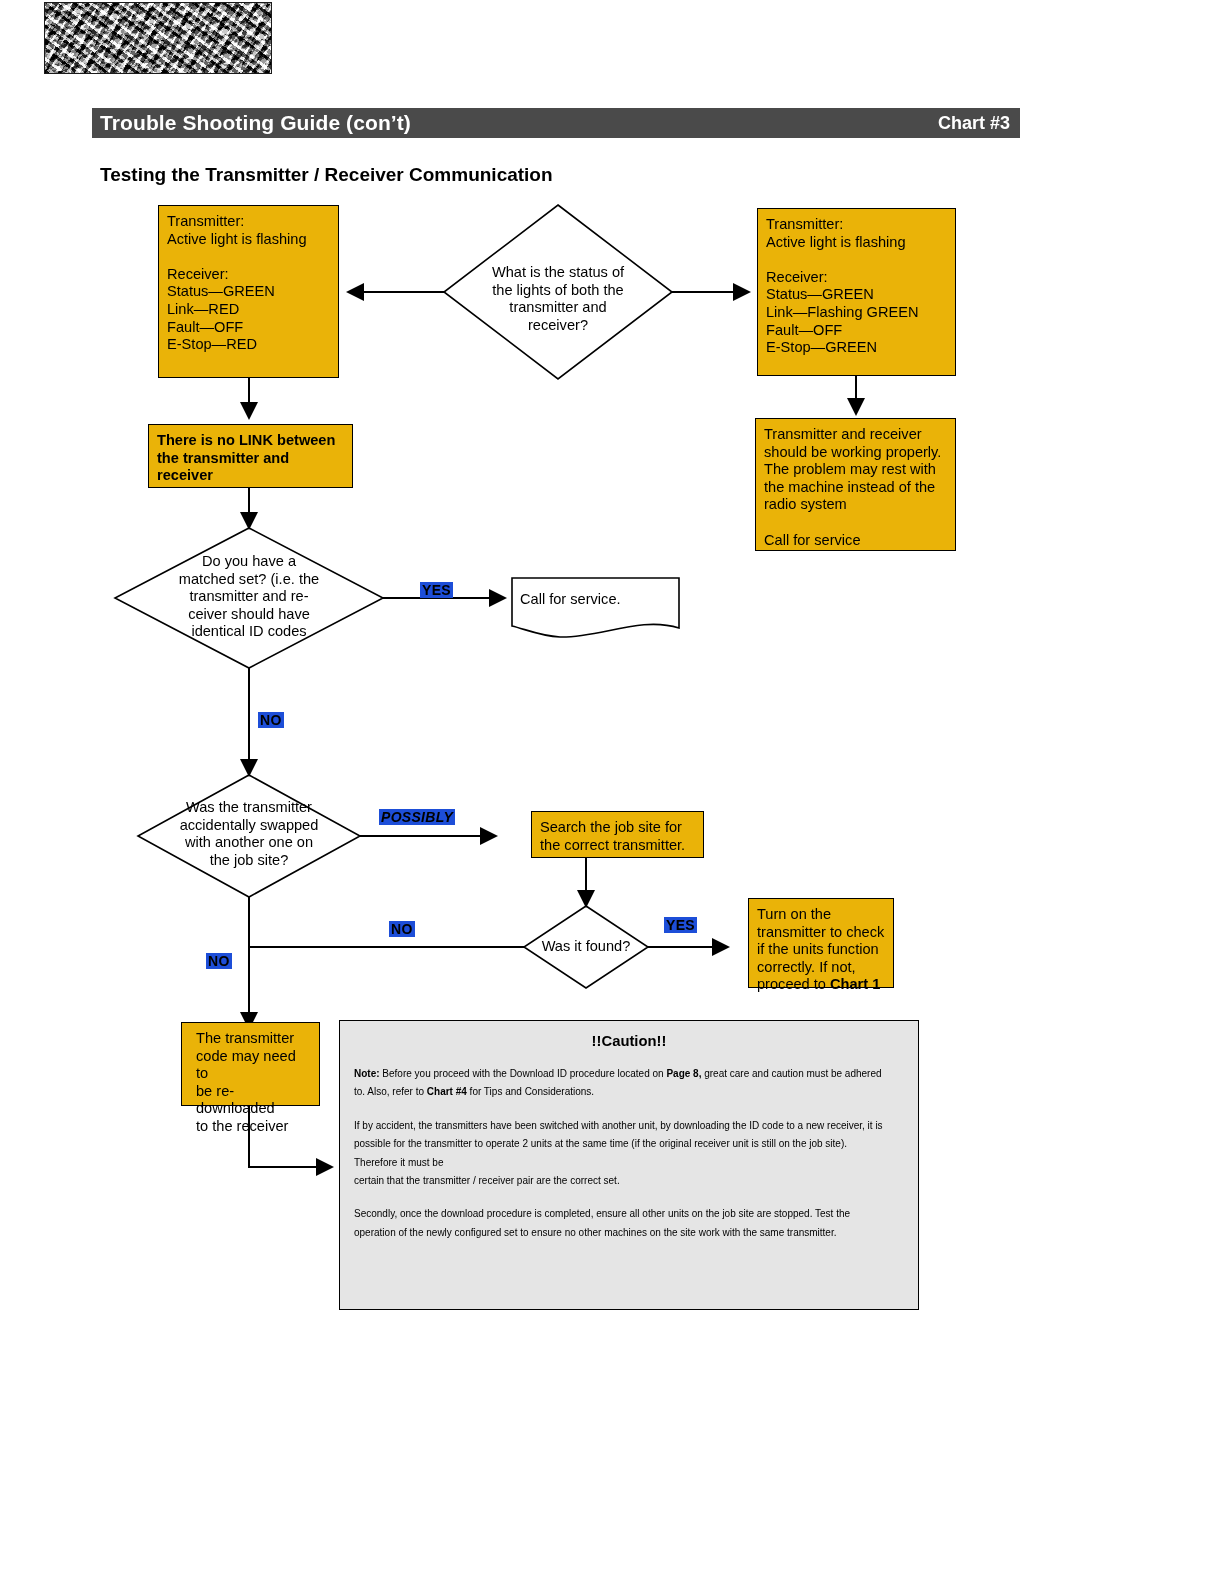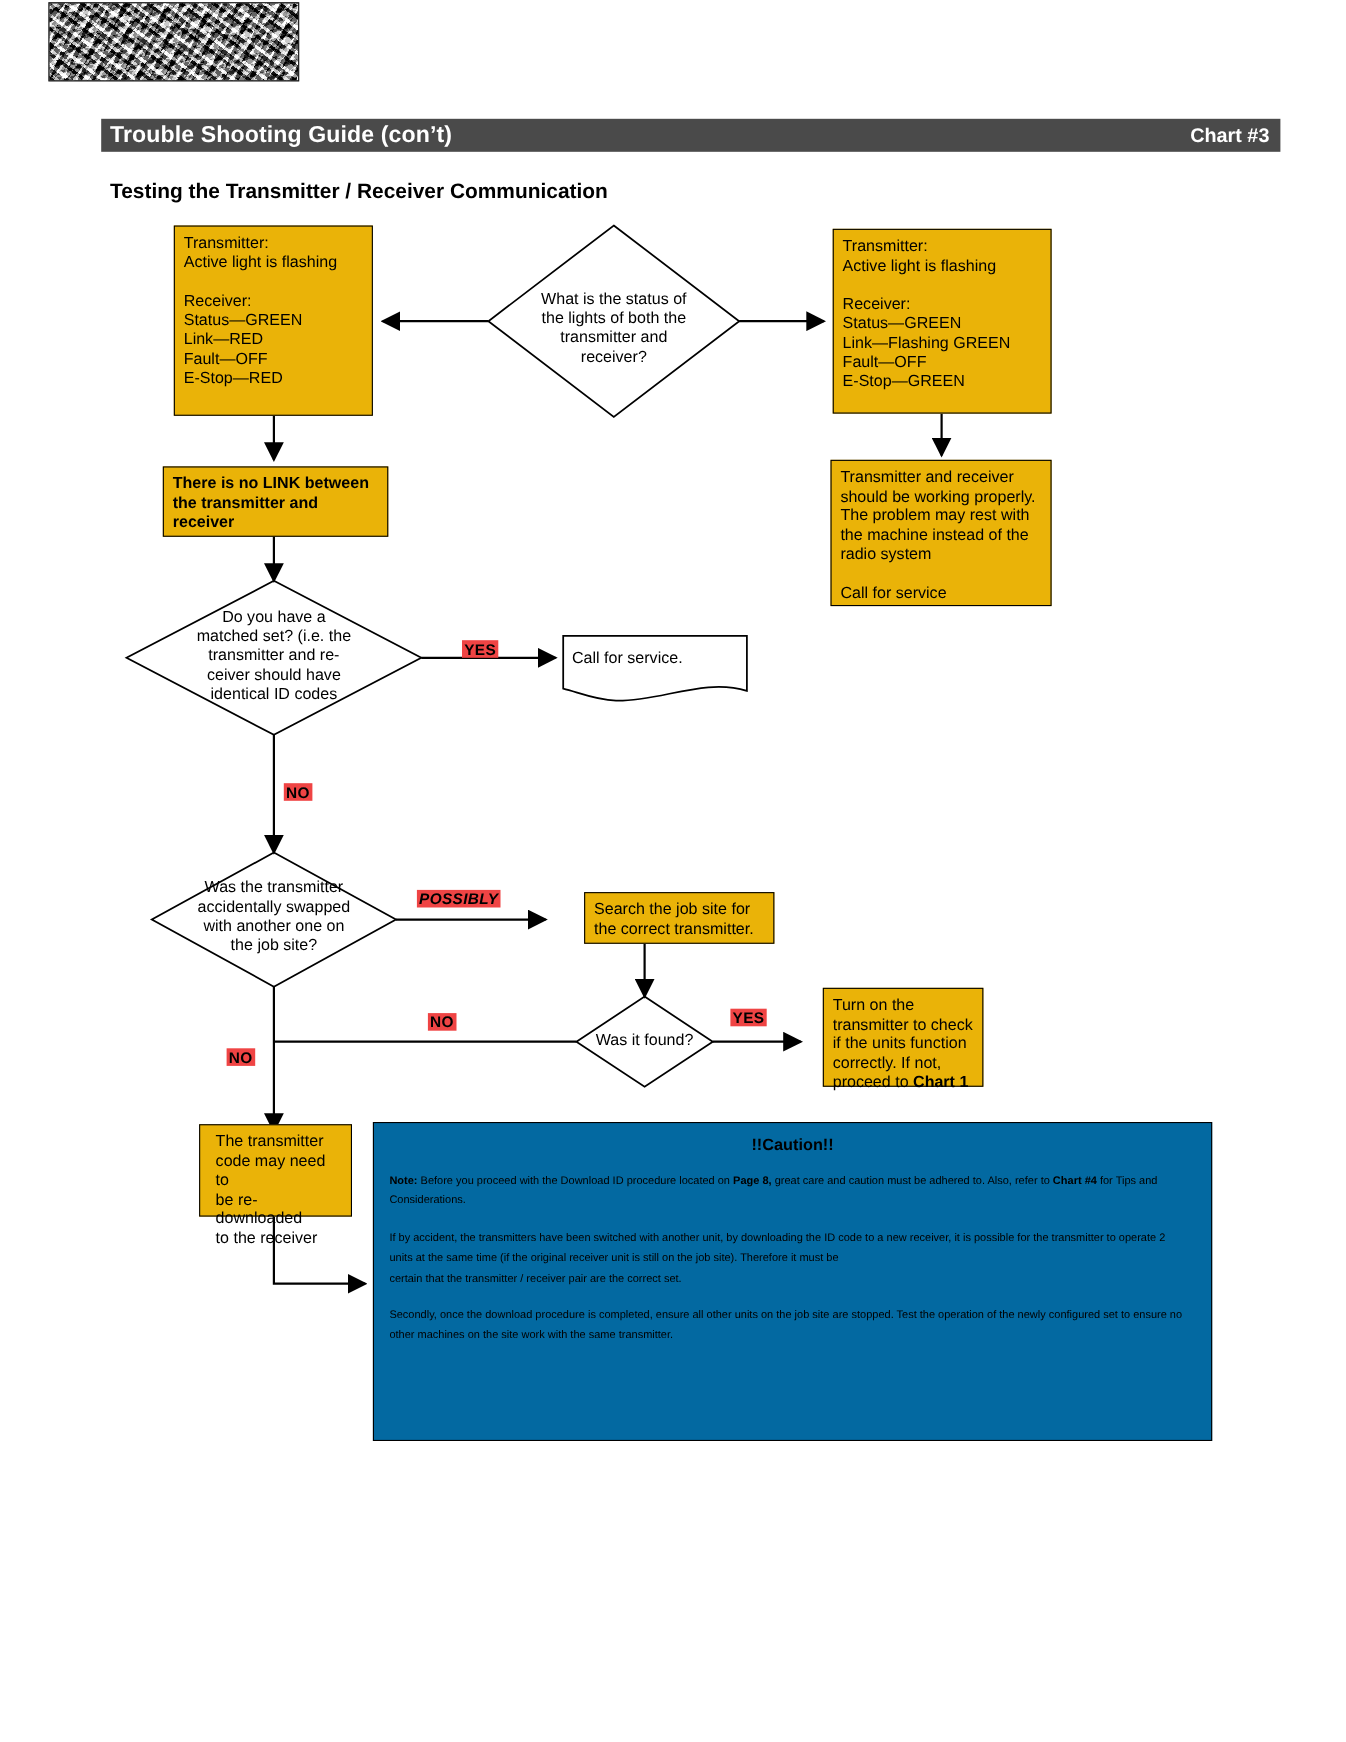--- a/index.html
+++ b/index.html
@@ -36,21 +36,21 @@
     background:
       repeating-linear-gradient(112deg, rgba(255,255,255,.45) 0 2px, rgba(0,0,0,.35) 2px 6px, rgba(255,255,255,.15) 6px 12px),
       repeating-linear-gradient(-18deg, rgba(0,0,0,.35) 0 3px, rgba(255,255,255,.28) 3px 8px);
     mix-blend-mode: overlay;
   }
 
   
   #title-bar {
     position: absolute;
     left: 92px; top: 108px;
-    width: 1072px; height: 30px;
+    width: 928px; height: 30px;
     background: #4a4a4a;
     display: flex;
     align-items: center;
     justify-content: space-between;
     padding: 0 10px 0 8px;
   }
   #title-bar .t-left {
     color: #fff;
     font-size: 21px;
     font-weight: bold;
@@ -89,39 +89,39 @@
     line-height: 17.6px;
     padding: 7px 8px 6px 8px;
     white-space: pre-line;
   }
 
   .edge-label {
     position: absolute;
     font-size: 14px;
     font-weight: bold;
     letter-spacing: .3px;
-    background: #ef4444;
+    background: #1d4ed8;
     padding: 0 2px;
   }
 
   .diamond-text {
     position: absolute;
     text-align: center;
     font-size: 14.6px;
     line-height: 17.6px;
     white-space: pre-line;
   }
 
   
   #caution-panel {
     position: absolute;
     left: 339px; top: 1020px;
-    width: 763px; height: 290px;
+    width: 580px; height: 290px;
     border: 1.5px solid #000;
-    background: #0369a1;
+    background: #e5e5e5;
     padding: 12px 14px 10px 14px;
   }
   #caution-title {
     text-align: center;
     font-size: 14.8px;
     font-weight: bold;
     margin-bottom: 16px;
   }
   #caution-panel p {
     margin: 0 12px 15px 0;

